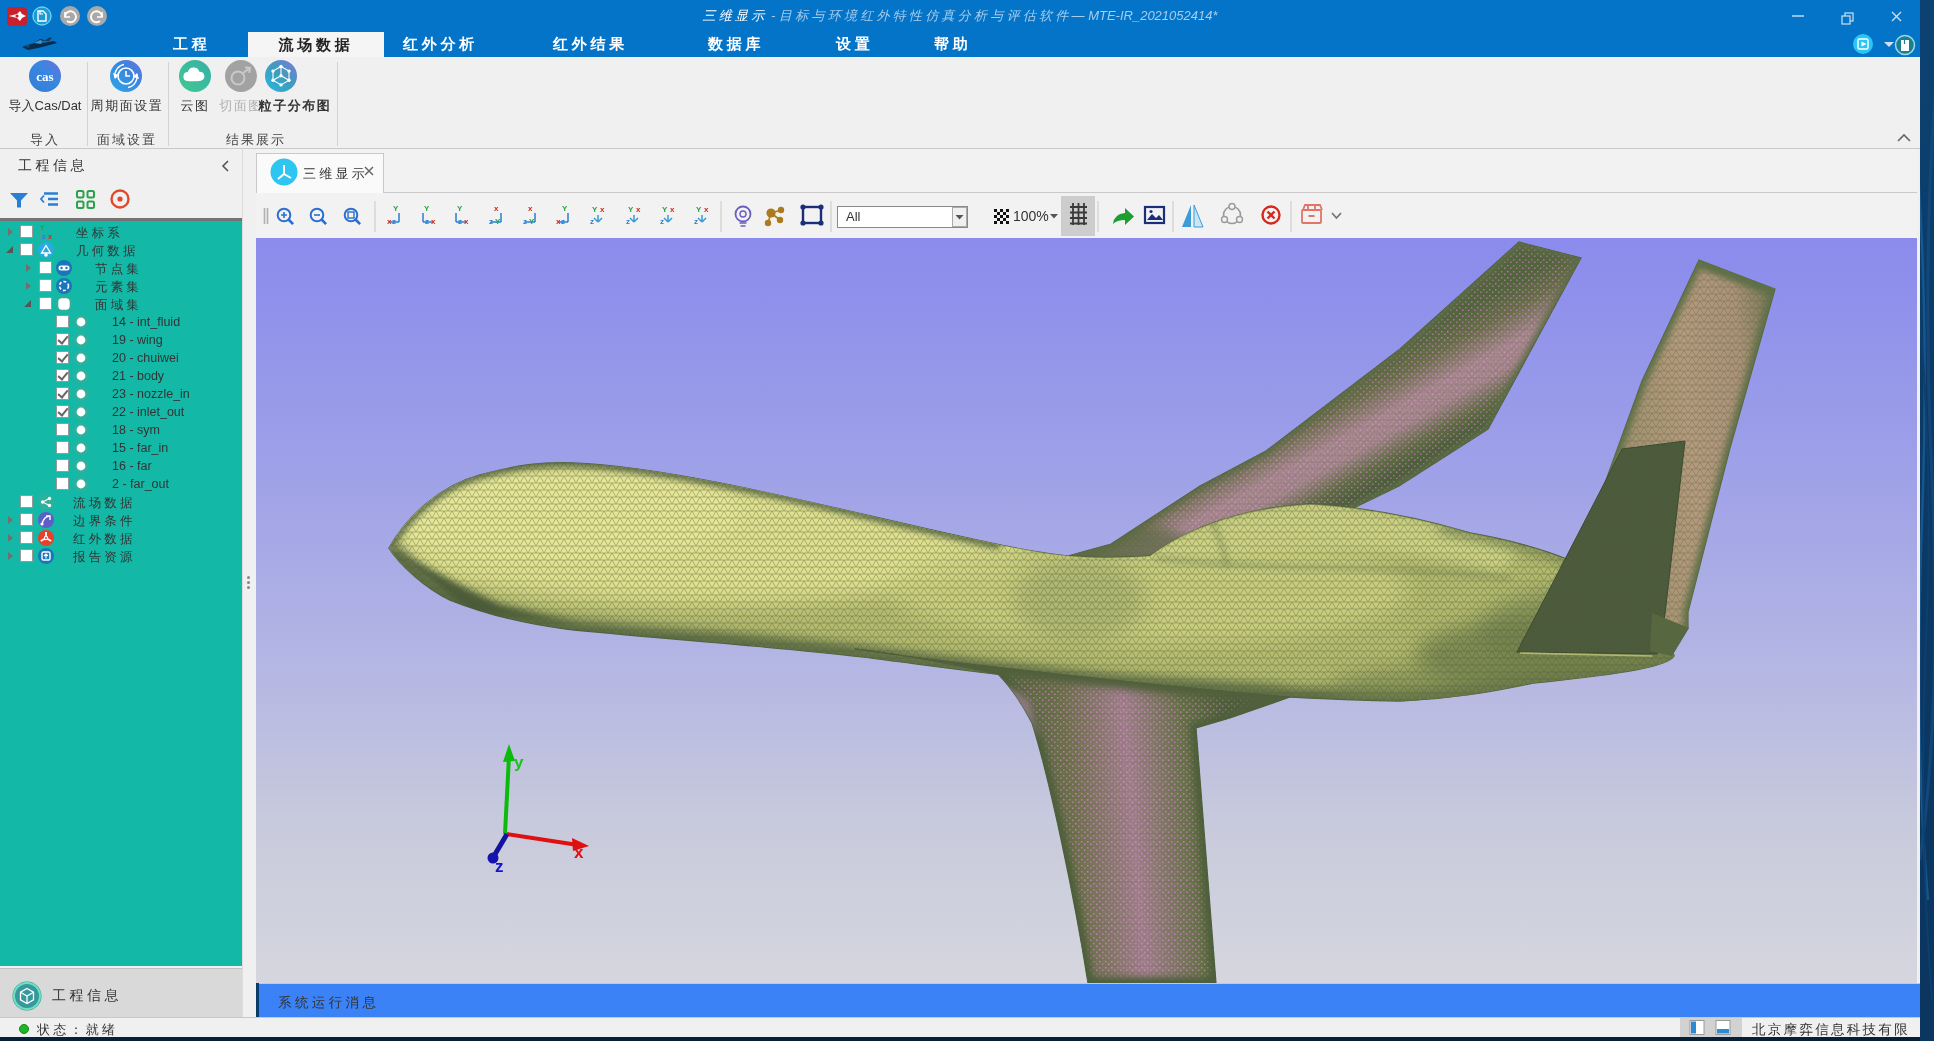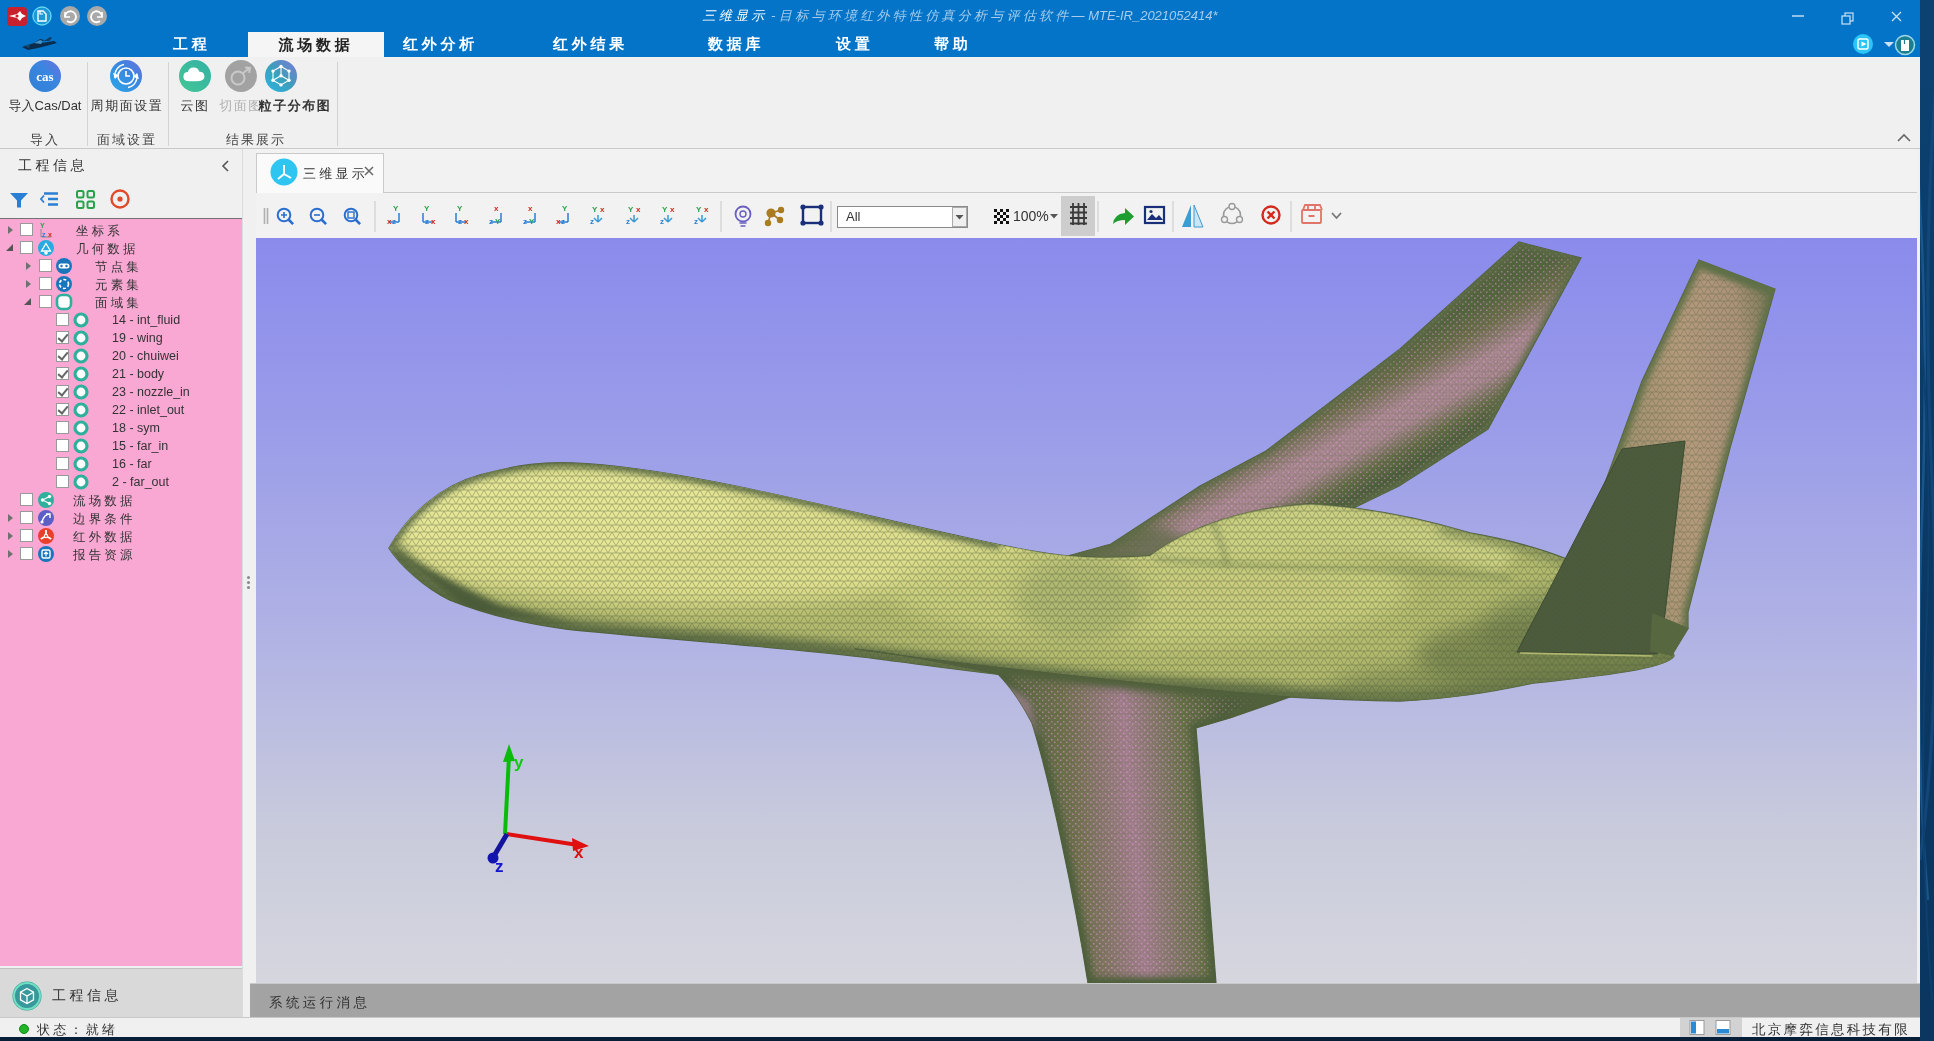--- a/index.html
+++ b/index.html
@@ -17,38 +17,38 @@
 #title-text .sub{color:#a8cdec;}
 
 #ribbon{left:0;top:57px;width:1920px;height:92px;background:#f0f0f0;border-bottom:1px solid #c9c9c9;}
 .rsep{position:absolute;top:5px;width:1px;height:84px;background:#d2d2d2;}
 .rlabel{position:absolute;top:40px;font-size:13px;color:#333;white-space:nowrap;transform:translateX(-50%);}
 .rlabel span.cjk{letter-spacing:.12em;}
 .rgroup span.cjk{letter-spacing:.15em;}
 .rgroup{position:absolute;top:74px;font-size:13px;color:#444;white-space:nowrap;transform:translateX(-50%);}
 
 #lpanel{left:0;top:149px;width:256px;height:819px;background:#f0f0f0;}
-#tree{position:absolute;left:0;top:69px;width:247px;height:748px;background:#f9a8d4;border-top:1px solid #737373;}
+#tree{position:absolute;left:0;top:69px;width:247px;height:748px;background:#14b8a6;border-top:3px solid #737373;}
 .trow{position:absolute;left:0;width:242px;height:18px;font-size:12.5px;color:#333;}
 .cb{position:absolute;width:13px;height:13px;border:1px solid #999;background:#fff;top:2px;display:block;}
 .cb.ck::after{content:"";position:absolute;left:3px;top:0px;width:4px;height:8px;border-right:2px solid #666;border-bottom:2px solid #666;transform:rotate(40deg);}
 .exp-c{position:absolute;top:4.5px;width:0;height:0;border-left:5px solid #707070;border-top:4px solid transparent;border-bottom:4px solid transparent;}
 .exp-o{position:absolute;top:5px;width:0;height:0;border-left:7px solid transparent;border-bottom:7px solid #555;}
 .trow b{position:absolute;top:2px;font-weight:normal;white-space:nowrap;}
 .trow s,.trow i{text-decoration:none;}
 #lbottom{left:0;top:968px;width:242px;height:49px;background:#d9d9d9;border-top:1px solid #c2c2c2;}
 #splitter{left:242px;top:149px;width:14px;height:868px;background:#f0f0f0;border-left:1px solid #dcdcdc;}
 
 #maintabbar{left:256px;top:149px;width:1661px;height:44px;background:#f2f2f2;border-bottom:1px solid #c9c9c9;}
 #vtab{position:absolute;left:0px;top:4px;width:128px;height:40px;background:#fafafa;border:1px solid #c9c9c9;border-bottom:none;}
 #maintoolbar{left:256px;top:193px;width:1661px;height:45px;background:#f2f2f2;}
 
 #viewport{left:256px;top:238px;width:1661px;height:745px;background:linear-gradient(#8a8bec 0%,#9a9ce9 25%,#b2b4e4 55%,#c9cbdc 80%,#d5d6de 100%);}
 
-#msgbar{left:250px;top:983px;width:1675px;height:34px;background:#a3a3a3;border-top:1px solid #c9c9c9;}
+#msgbar{left:259px;top:983px;width:1675px;height:34px;background:#3b82f6;border-top:1px solid #c9c9c9;}
 #statusbar{left:0;top:1017px;width:1920px;height:20px;background:#f0f0f0;border-top:1px solid #c8c8c8;}
 #bottomedge{left:0;top:1037px;width:1934px;height:4px;background:#071f38;}
 #rightedge{left:1920px;top:0;width:14px;height:1041px;background:linear-gradient(180deg,#0c4272 0%,#0a3a66 40%,#0a3660 100%);}
 </style>
 </head>
 <body>
 
 <div class="abs" id="titlebar"></div>
 <div class="abs" id="menurow"></div>
 <div class="abs" id="title-text"><span class="cjk">三维显示</span> <span class="sub">- <span class="cjk">目标与环境红外特性仿真分析与评估软件</span>— MTE-IR_2021052414*</span></div>

